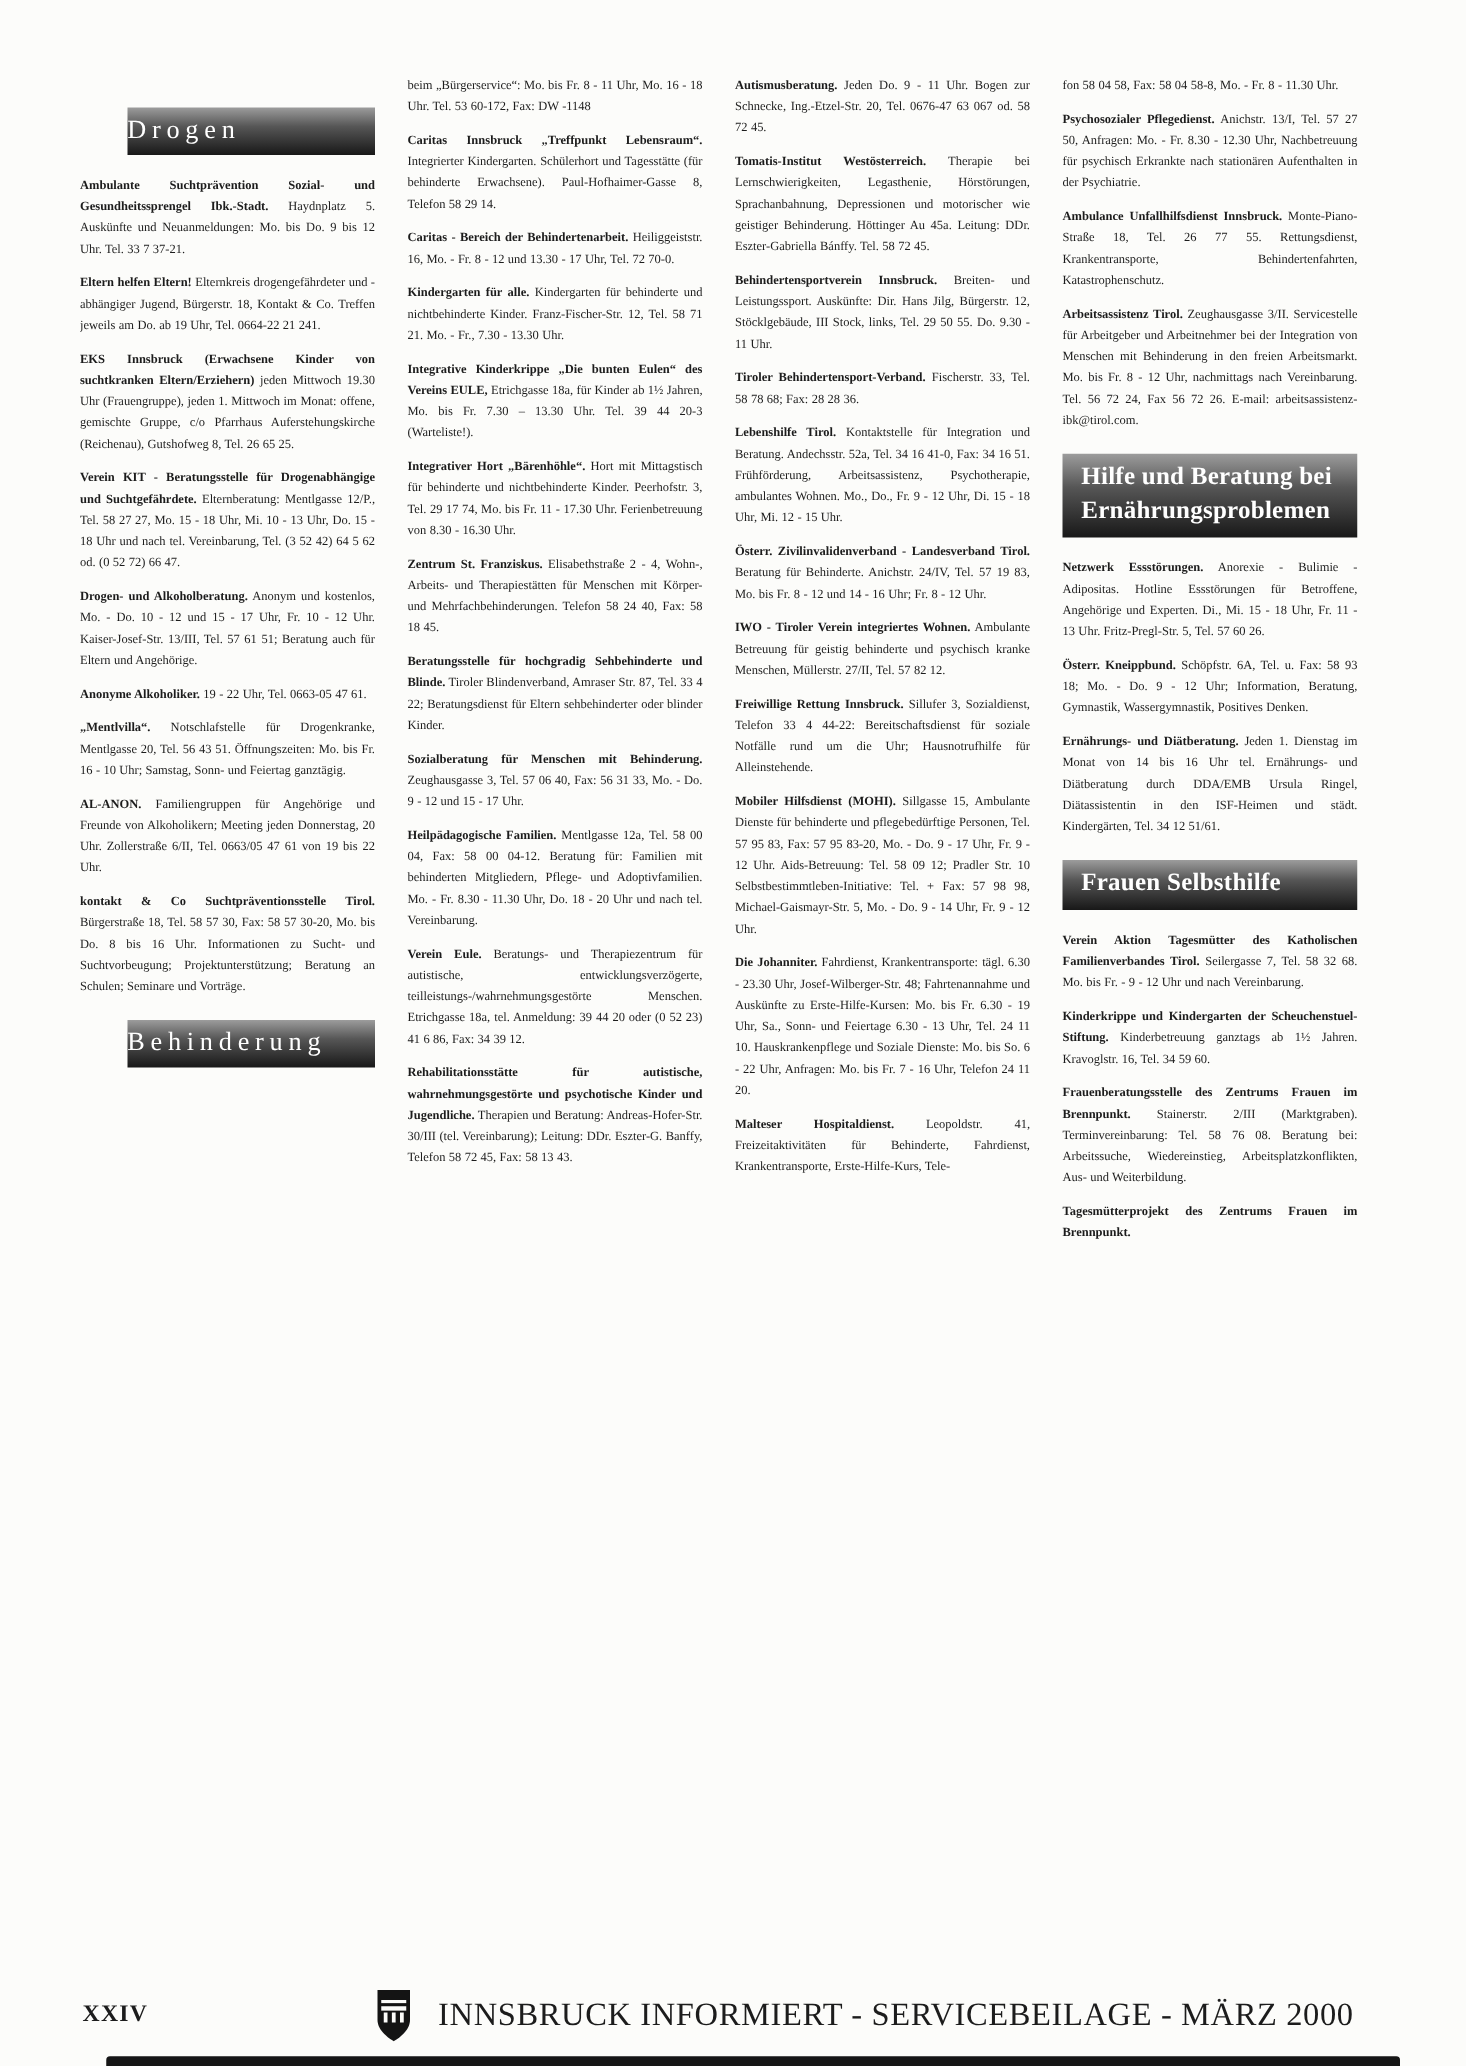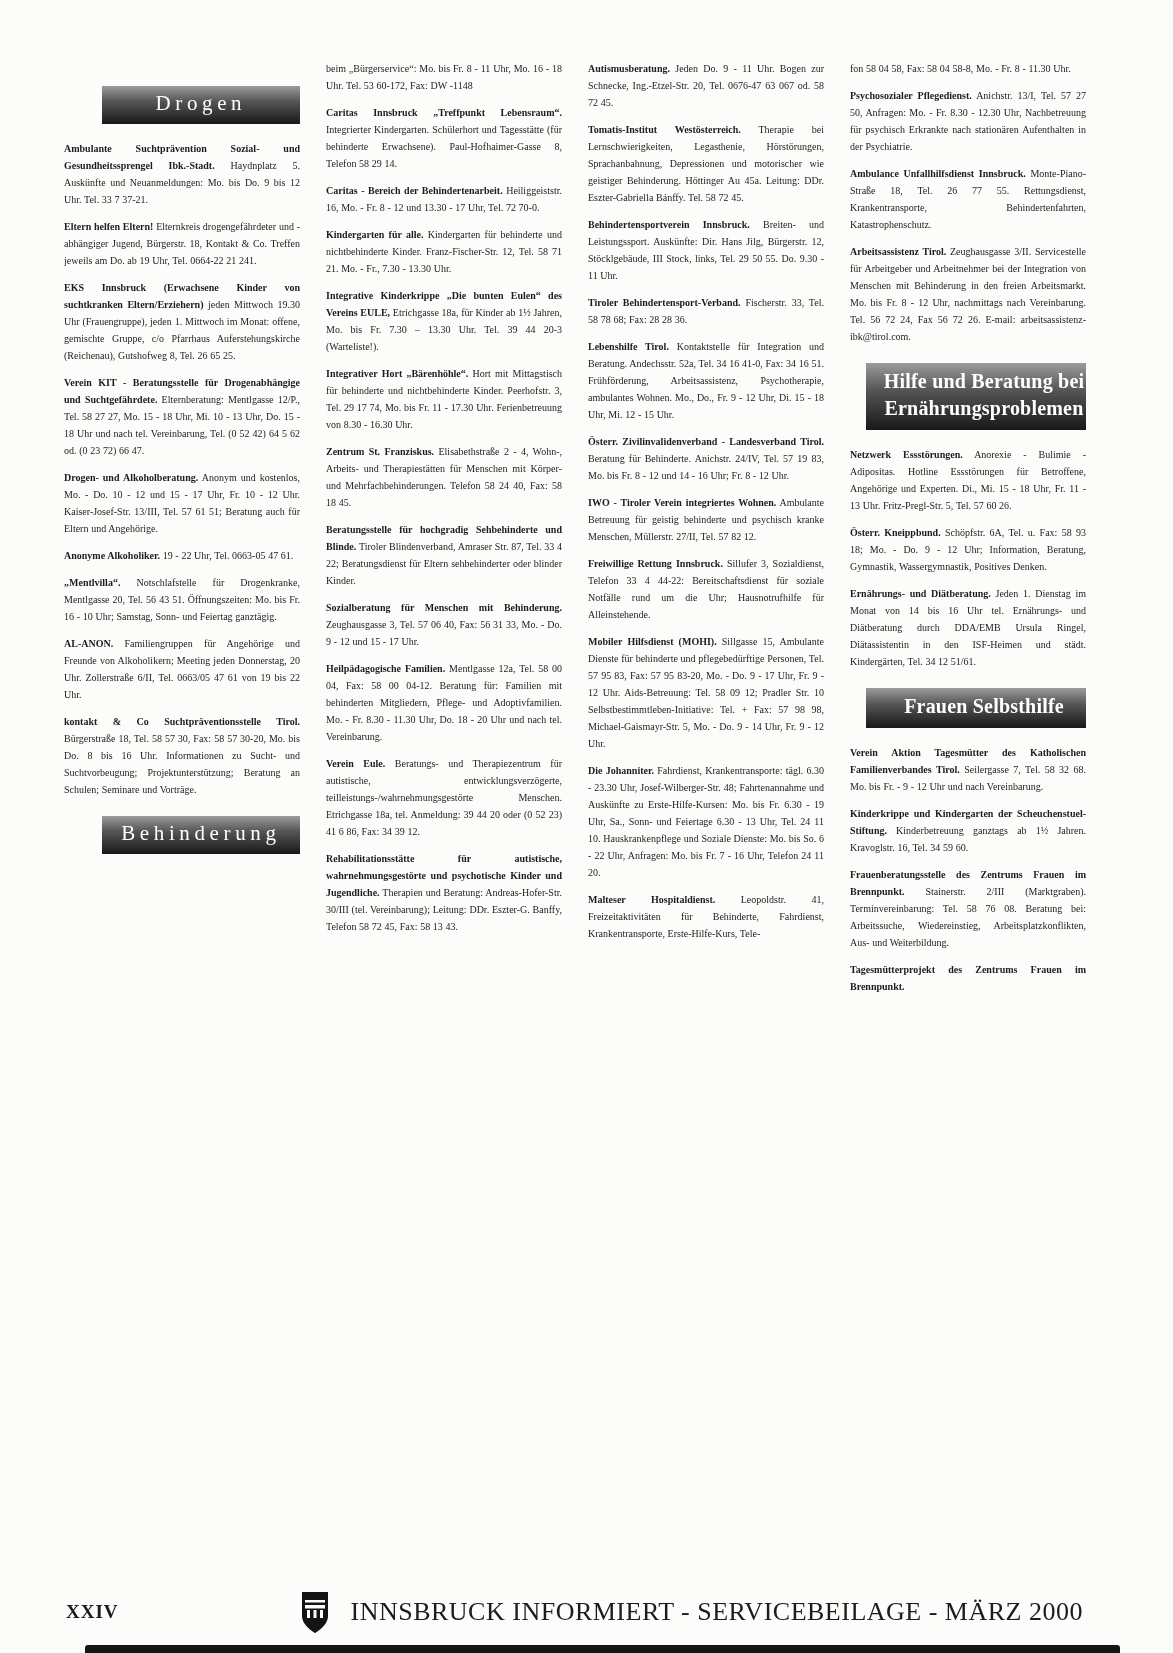--- a/index.html
+++ b/index.html
@@ -14,31 +14,31 @@
     display:flex; gap:26px; overflow:hidden;
   }
   .column { flex:0 0 236px; width:236px; }
   .entry {
     font-size:10px; line-height:17px; text-align:justify;
     margin-bottom:10px; word-spacing:0.2px;font-family:Liberation Serif, serif;
   }
   .entry-title { font-weight:bold; }
   .section-header {
     background:linear-gradient(180deg,#9c9c9c 0%, #565656 40%, #181818 100%);
-    color:#fff; font-family:"Liberation Serif", serif; text-align:center;
-    margin:18px 16px 16px;
+    color:#fff; font-family:"Liberation Serif", serif; text-align:left;
+    margin:18px 0 16px;
   }
   .section-header.narrow {
     width:84%; margin-left:16%;
     font-size:21px; letter-spacing:0.22em; padding:5px 0 8px;
   }
   .column .section-header:first-child { margin-top:26px; }
   .section-header.wide {
     width:100%; font-weight:bold; font-size:20px; line-height:27px;
-    padding:5px 2px 8px; letter-spacing:0.01em;
+    padding:5px 15px 8px; letter-spacing:0.01em;
   }
   .footer { position:absolute; left:0; right:0; bottom:0; height:80px; }
   .page-number {
     position:absolute; left:66px; bottom:30px;
     font-family:"Liberation Serif", serif; font-size:19px; letter-spacing:1px;font-weight:bold;
   }
   .crest { position:absolute; left:300px; bottom:18px; width:30px; height:44px; }
   .footer-title {
     position:absolute; right:90px; bottom:26px; white-space:nowrap;
     font-family:"Liberation Serif", serif; font-size:26px; letter-spacing:0.5px;margin-top:28px;
@@ -52,21 +52,21 @@
 <body>
 
 <div class="page">
 
   <div class="columns" id="columns">
       <div class="column">
         <div class="section-header narrow">Drogen</div>
         <p class="entry"><span class="entry-title">Ambulante Suchtprävention Sozial- und Gesundheitssprengel Ibk.-Stadt.</span> <span class="entry-body">Haydnplatz 5. Auskünfte und Neuanmeldungen: Mo. bis Do. 9 bis 12 Uhr. Tel. 33 7 37-21.</span></p>
         <p class="entry"><span class="entry-title">Eltern helfen Eltern!</span> <span class="entry-body">Elternkreis drogengefährdeter und -abhängiger Jugend, Bürgerstr. 18, Kontakt &amp; Co. Treffen jeweils am Do. ab 19 Uhr, Tel. 0664-22 21 241.</span></p>
         <p class="entry"><span class="entry-title">EKS Innsbruck (Erwachsene Kinder von suchtkranken Eltern/Erziehern)</span> <span class="entry-body">jeden Mittwoch 19.30 Uhr (Frauengruppe), jeden 1. Mittwoch im Monat: offene, gemischte Gruppe, c/o Pfarrhaus Auferstehungskirche (Reichenau), Gutshofweg 8, Tel. 26 65 25.</span></p>
-        <p class="entry"><span class="entry-title">Verein KIT - Beratungsstelle für Drogenabhängige und Suchtgefährdete.</span> <span class="entry-body">Elternberatung: Mentlgasse 12/P., Tel. 58 27 27, Mo. 15 - 18 Uhr, Mi. 10 - 13 Uhr, Do. 15 - 18 Uhr und nach tel. Vereinbarung, Tel. (0 52 42) 64 5 62 od. (0 23 72) 66 47.</span></p>
+        <p class="entry"><span class="entry-title">Verein KIT - Beratungsstelle für Drogenabhängige und Suchtgefährdete.</span> <span class="entry-body">Elternberatung: Mentlgasse 12/P., Tel. 58 27 27, Mo. 15 - 18 Uhr, Mi. 10 - 13 Uhr, Do. 15 - 18 Uhr und nach tel. Vereinbarung, Tel. (3 52 42) 64 5 62 od. (0 52 72) 66 47.</span></p>
         <p class="entry"><span class="entry-title">Drogen- und Alkoholberatung.</span> <span class="entry-body">Anonym und kostenlos, Mo. - Do. 10 - 12 und 15 - 17 Uhr, Fr. 10 - 12 Uhr. Kaiser-Josef-Str. 13/III, Tel. 57 61 51; Beratung auch für Eltern und Angehörige.</span></p>
         <p class="entry"><span class="entry-title">Anonyme Alkoholiker.</span> <span class="entry-body">19 - 22 Uhr, Tel. 0663-05 47 61.</span></p>
         <p class="entry"><span class="entry-title">„Mentlvilla“.</span> <span class="entry-body">Notschlafstelle für Drogenkranke, Mentlgasse 20, Tel. 56 43 51. Öffnungszeiten: Mo. bis Fr. 16 - 10 Uhr; Samstag, Sonn- und Feiertag ganztägig.</span></p>
         <p class="entry"><span class="entry-title">AL-ANON.</span> <span class="entry-body">Familiengruppen für Angehörige und Freunde von Alkoholikern; Meeting jeden Donnerstag, 20 Uhr. Zollerstraße 6/II, Tel. 0663/05 47 61 von 19 bis 22 Uhr.</span></p>
         <p class="entry"><span class="entry-title">kontakt &amp; Co Suchtpräventionsstelle Tirol.</span> <span class="entry-body">Bürgerstraße 18, Tel. 58 57 30, Fax: 58 57 30-20, Mo. bis Do. 8 bis 16 Uhr. Informationen zu Sucht- und Suchtvorbeugung; Projektunterstützung; Beratung an Schulen; Seminare und Vorträge.</span></p>
         <div class="section-header narrow">Behinderung</div>
       </div>
       <div class="column">
         <p class="entry"><span class="entry-body">beim „Bürgerservice“: Mo. bis Fr. 8 - 11 Uhr, Mo. 16 - 18 Uhr. Tel. 53 60-172, Fax: DW -1148</span></p>
         <p class="entry"><span class="entry-title">Caritas Innsbruck „Treffpunkt Lebensraum“.</span> <span class="entry-body">Integrierter Kindergarten. Schülerhort und Tagesstätte (für behinderte Erwachsene). Paul-Hofhaimer-Gasse 8, Telefon 58 29 14.</span></p>

